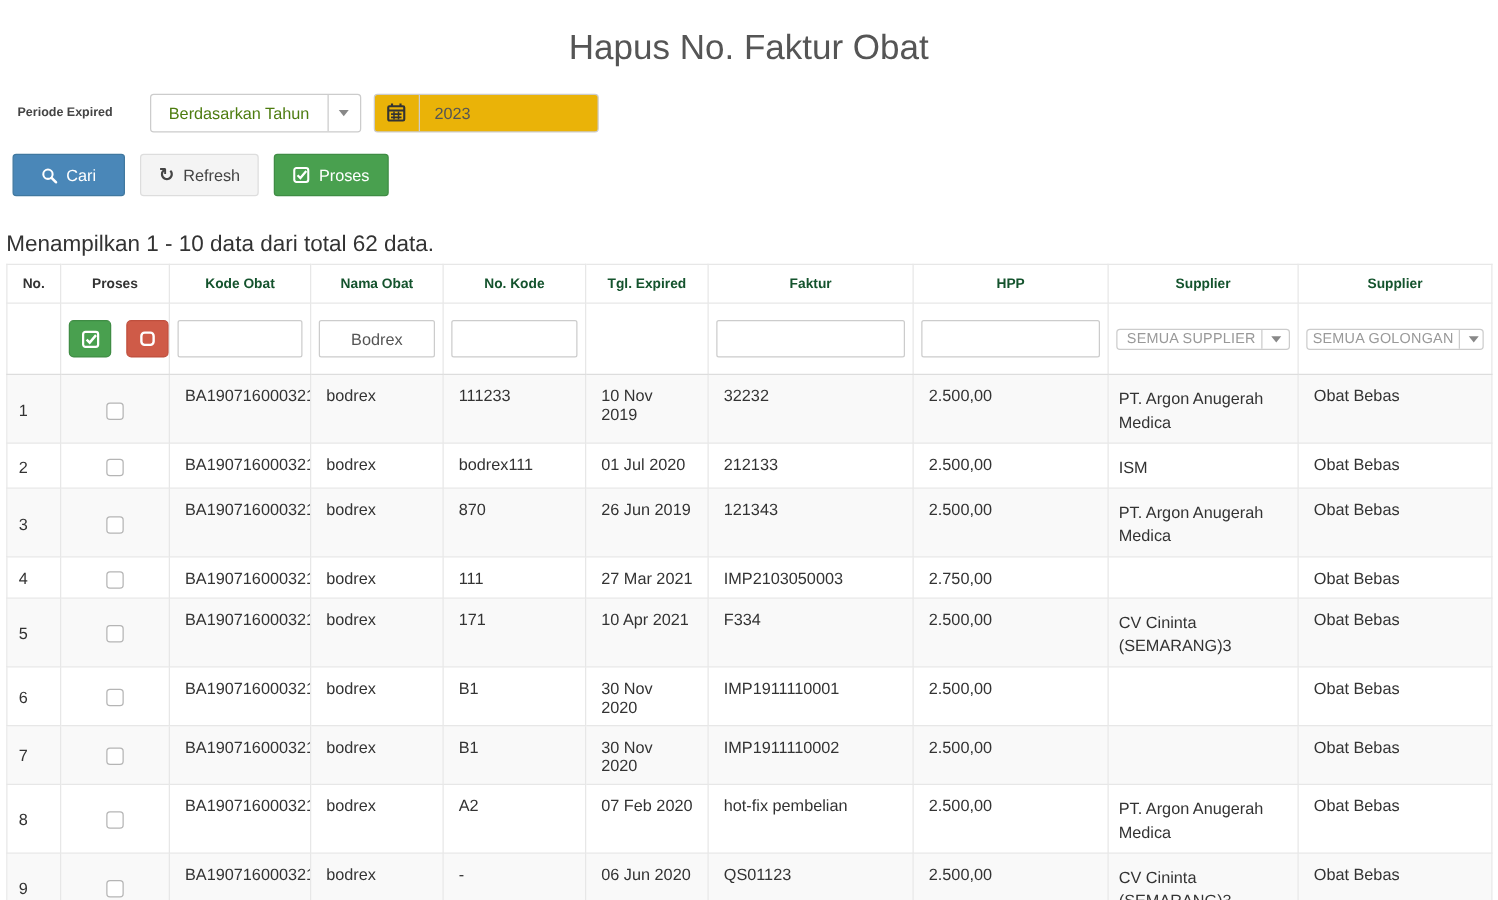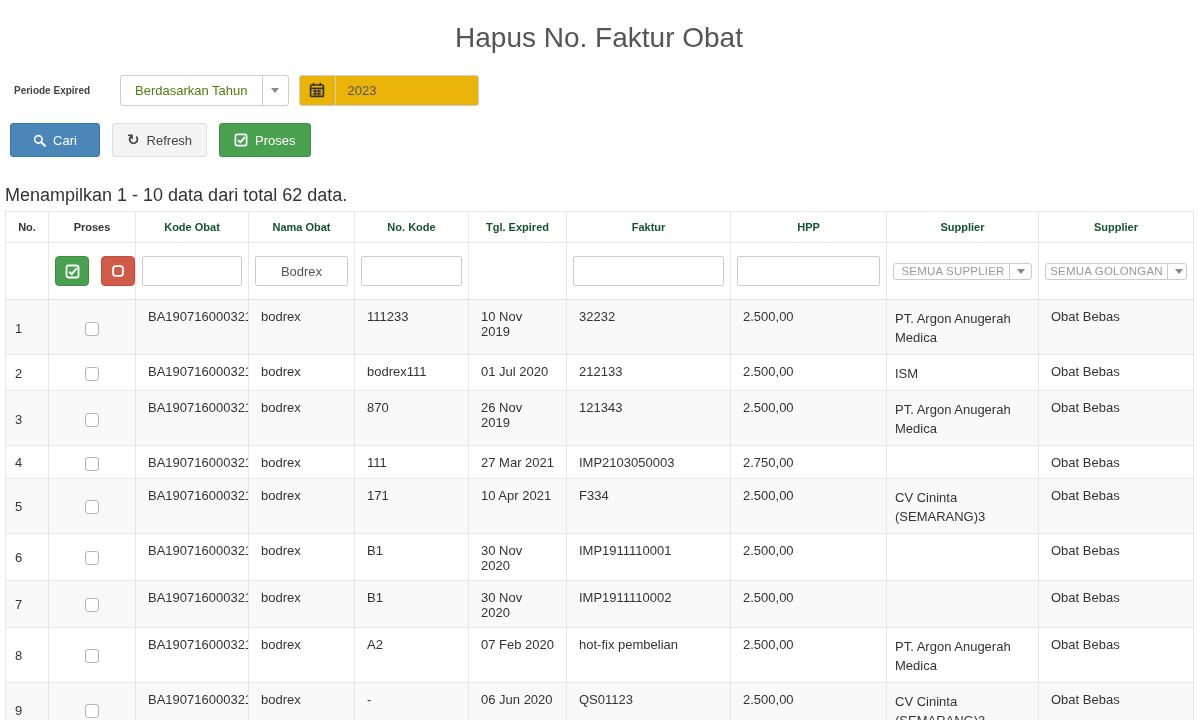--- a/index.html
+++ b/index.html
@@ -244,21 +244,21 @@
     <td>2.500,00</td>
     <td class="cell-supplier">ISM</td>
     <td>Obat Bebas</td>
   </tr>
       <tr class="data-row">
     <td class="cell-no">3</td>
     <td class="cell-action"><span class="row-checkbox"></span></td>
     <td>BA190716000321</td>
     <td>bodrex</td>
     <td>870</td>
-    <td>26 Nov 2019</td>
+    <td>26 Jun 2019</td>
     <td>121343</td>
     <td>2.500,00</td>
     <td class="cell-supplier">PT. Argon Anugerah Medica</td>
     <td>Obat Bebas</td>
   </tr>
       <tr class="data-row">
     <td class="cell-no">4</td>
     <td class="cell-action"><span class="row-checkbox"></span></td>
     <td>BA190716000321</td>
     <td>bodrex</td>

